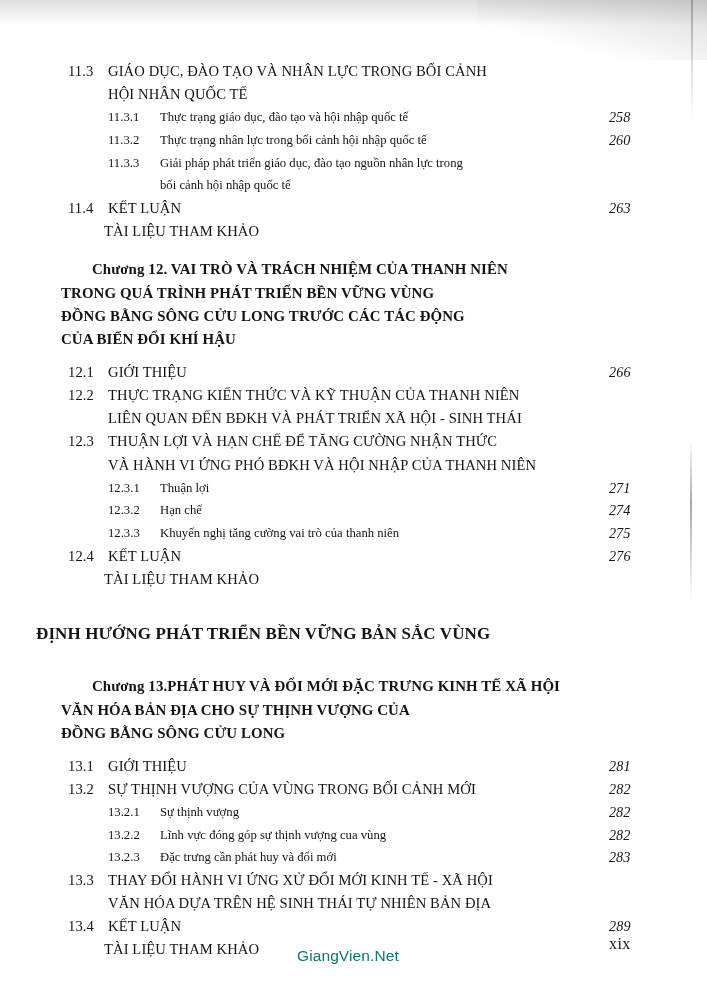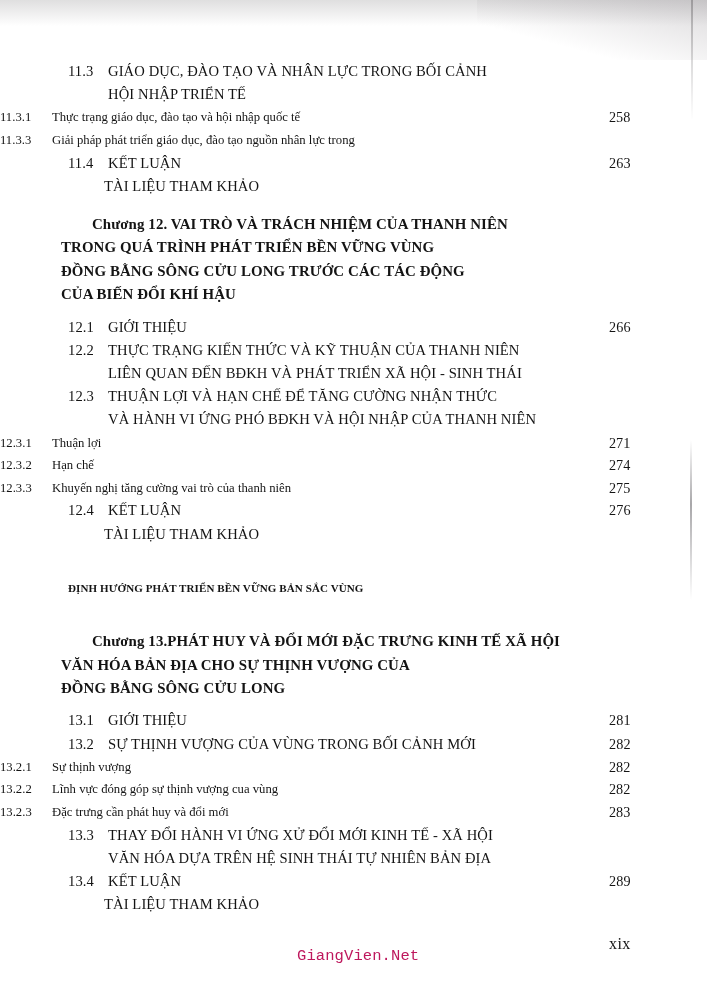--- a/index.html
+++ b/index.html
@@ -65,36 +65,38 @@
     box-sizing: border-box;
     padding-right: 110px;
     white-space: pre;
   }
   .pg {
     position: absolute;
     right: 0;
     width: 98px;
     text-align: left;
     white-space: pre;
+    font-style: italic;
   }
 
   
   .lvl1 .txt {
     padding-left: 68px;
     text-indent: -0px;
     font-size: 14.6px;
     line-height: 23.2px;
     letter-spacing: 0.1px;
   }
   .lvl1 .num { display: inline-block; width: 40px; }
   .lvl1 .cont { padding-left: 108px; }
   .lvl1 .pg { font-size: 14.2px; line-height: 23.2px; }
 
   
   .lvl2 .txt {
+    padding-left: 108px;
     font-size: 12.7px;
     line-height: 22.6px;
   }
   .lvl2 .num { display: inline-block; width: 52px; }
   .lvl2 .cont { padding-left: 160px; }
   .lvl2 .pg { font-size: 14.2px; line-height: 22.6px; }
 
   
   .lvl1.nonum .txt { padding-left: 104px; }
 
@@ -103,22 +105,22 @@
     padding-left: 92px;
     font-size: 14.9px;
     line-height: 23.4px;
     font-weight: bold;
     letter-spacing: 0.1px;
   }
   .chap .cont { padding-left: 61px; }
 
   
   .part .txt {
-    padding-left: 68px;
-    font-size: 11px;
+    padding-left: 36px;
+    font-size: 17px;
     line-height: 23.4px;
     font-weight: bold;
     letter-spacing: 0.1px;
   }
 
   .spacer-sm { height: 9px; }
   .spacer-md { height: 15px; }
   .spacer-lg { height: 22px; }
 
   
@@ -145,27 +147,31 @@
 <body style="color: rgb(20, 20, 20); background: rgb(255, 255, 255);">
 
 <div id="scan-top-shade"></div>
 <div id="scan-top-shade-right"></div>
 <div id="scan-right-edge"></div>
 <div id="scan-right-edge-2"></div>
 
 <div id="toc">
     <div class="row lvl1">
       <div class="txt"><span class="num">11.3</span><span>GIÁO DỤC, ĐÀO TẠO VÀ NHÂN LỰC TRONG BỐI CẢNH</span></div>
-      <div class="txt cont">HỘI NHẬP TRIỂN TẾ</div>
+      <div class="txt cont">HỘI NHÂN QUỐC TẾ</div>
     </div>
     <div class="row lvl2">
       <div class="txt"><span class="num">11.3.1</span><span>Thực trạng giáo dục, đào tạo và hội nhập quốc tế</span><span class="pg">258</span></div>
     </div>
     <div class="row lvl2">
+      <div class="txt"><span class="num">11.3.2</span><span>Thực trạng nhân lực trong bối cảnh hội nhập quốc tế</span><span class="pg">260</span></div>
+    </div>
+    <div class="row lvl2">
       <div class="txt"><span class="num">11.3.3</span><span>Giải pháp phát triển giáo dục, đào tạo nguồn nhân lực trong</span></div>
+      <div class="txt cont">bối cảnh hội nhập quốc tế</div>
     </div>
     <div class="row lvl1">
       <div class="txt"><span class="num">11.4</span><span>KẾT LUẬN</span><span class="pg">263</span></div>
     </div>
     <div class="row lvl1 nonum">
       <div class="txt">TÀI LIỆU THAM KHẢO</div>
     </div>
     <div class="spacer-md"></div>
     <div class="row chap nonum">
       <div class="txt">Chương 12. VAI TRÒ VÀ TRÁCH NHIỆM CỦA THANH NIÊN</div>
@@ -233,14 +239,14 @@
       <div class="txt cont">VĂN HÓA DỰA TRÊN HỆ SINH THÁI TỰ NHIÊN BẢN ĐỊA</div>
     </div>
     <div class="row lvl1">
       <div class="txt"><span class="num">13.4</span><span>KẾT LUẬN</span><span class="pg">289</span></div>
     </div>
     <div class="row lvl1 nonum">
       <div class="txt">TÀI LIỆU THAM KHẢO</div>
     </div>
   </div>
 
-<div id="watermark" style="color: #be185d; font-family: Liberation Mono, monospace;">GiangVien.Net</div>
+<div id="watermark" style="color: #0f766e;">GiangVien.Net</div>
 <div id="folio">xix</div>
 
 </body></html>

